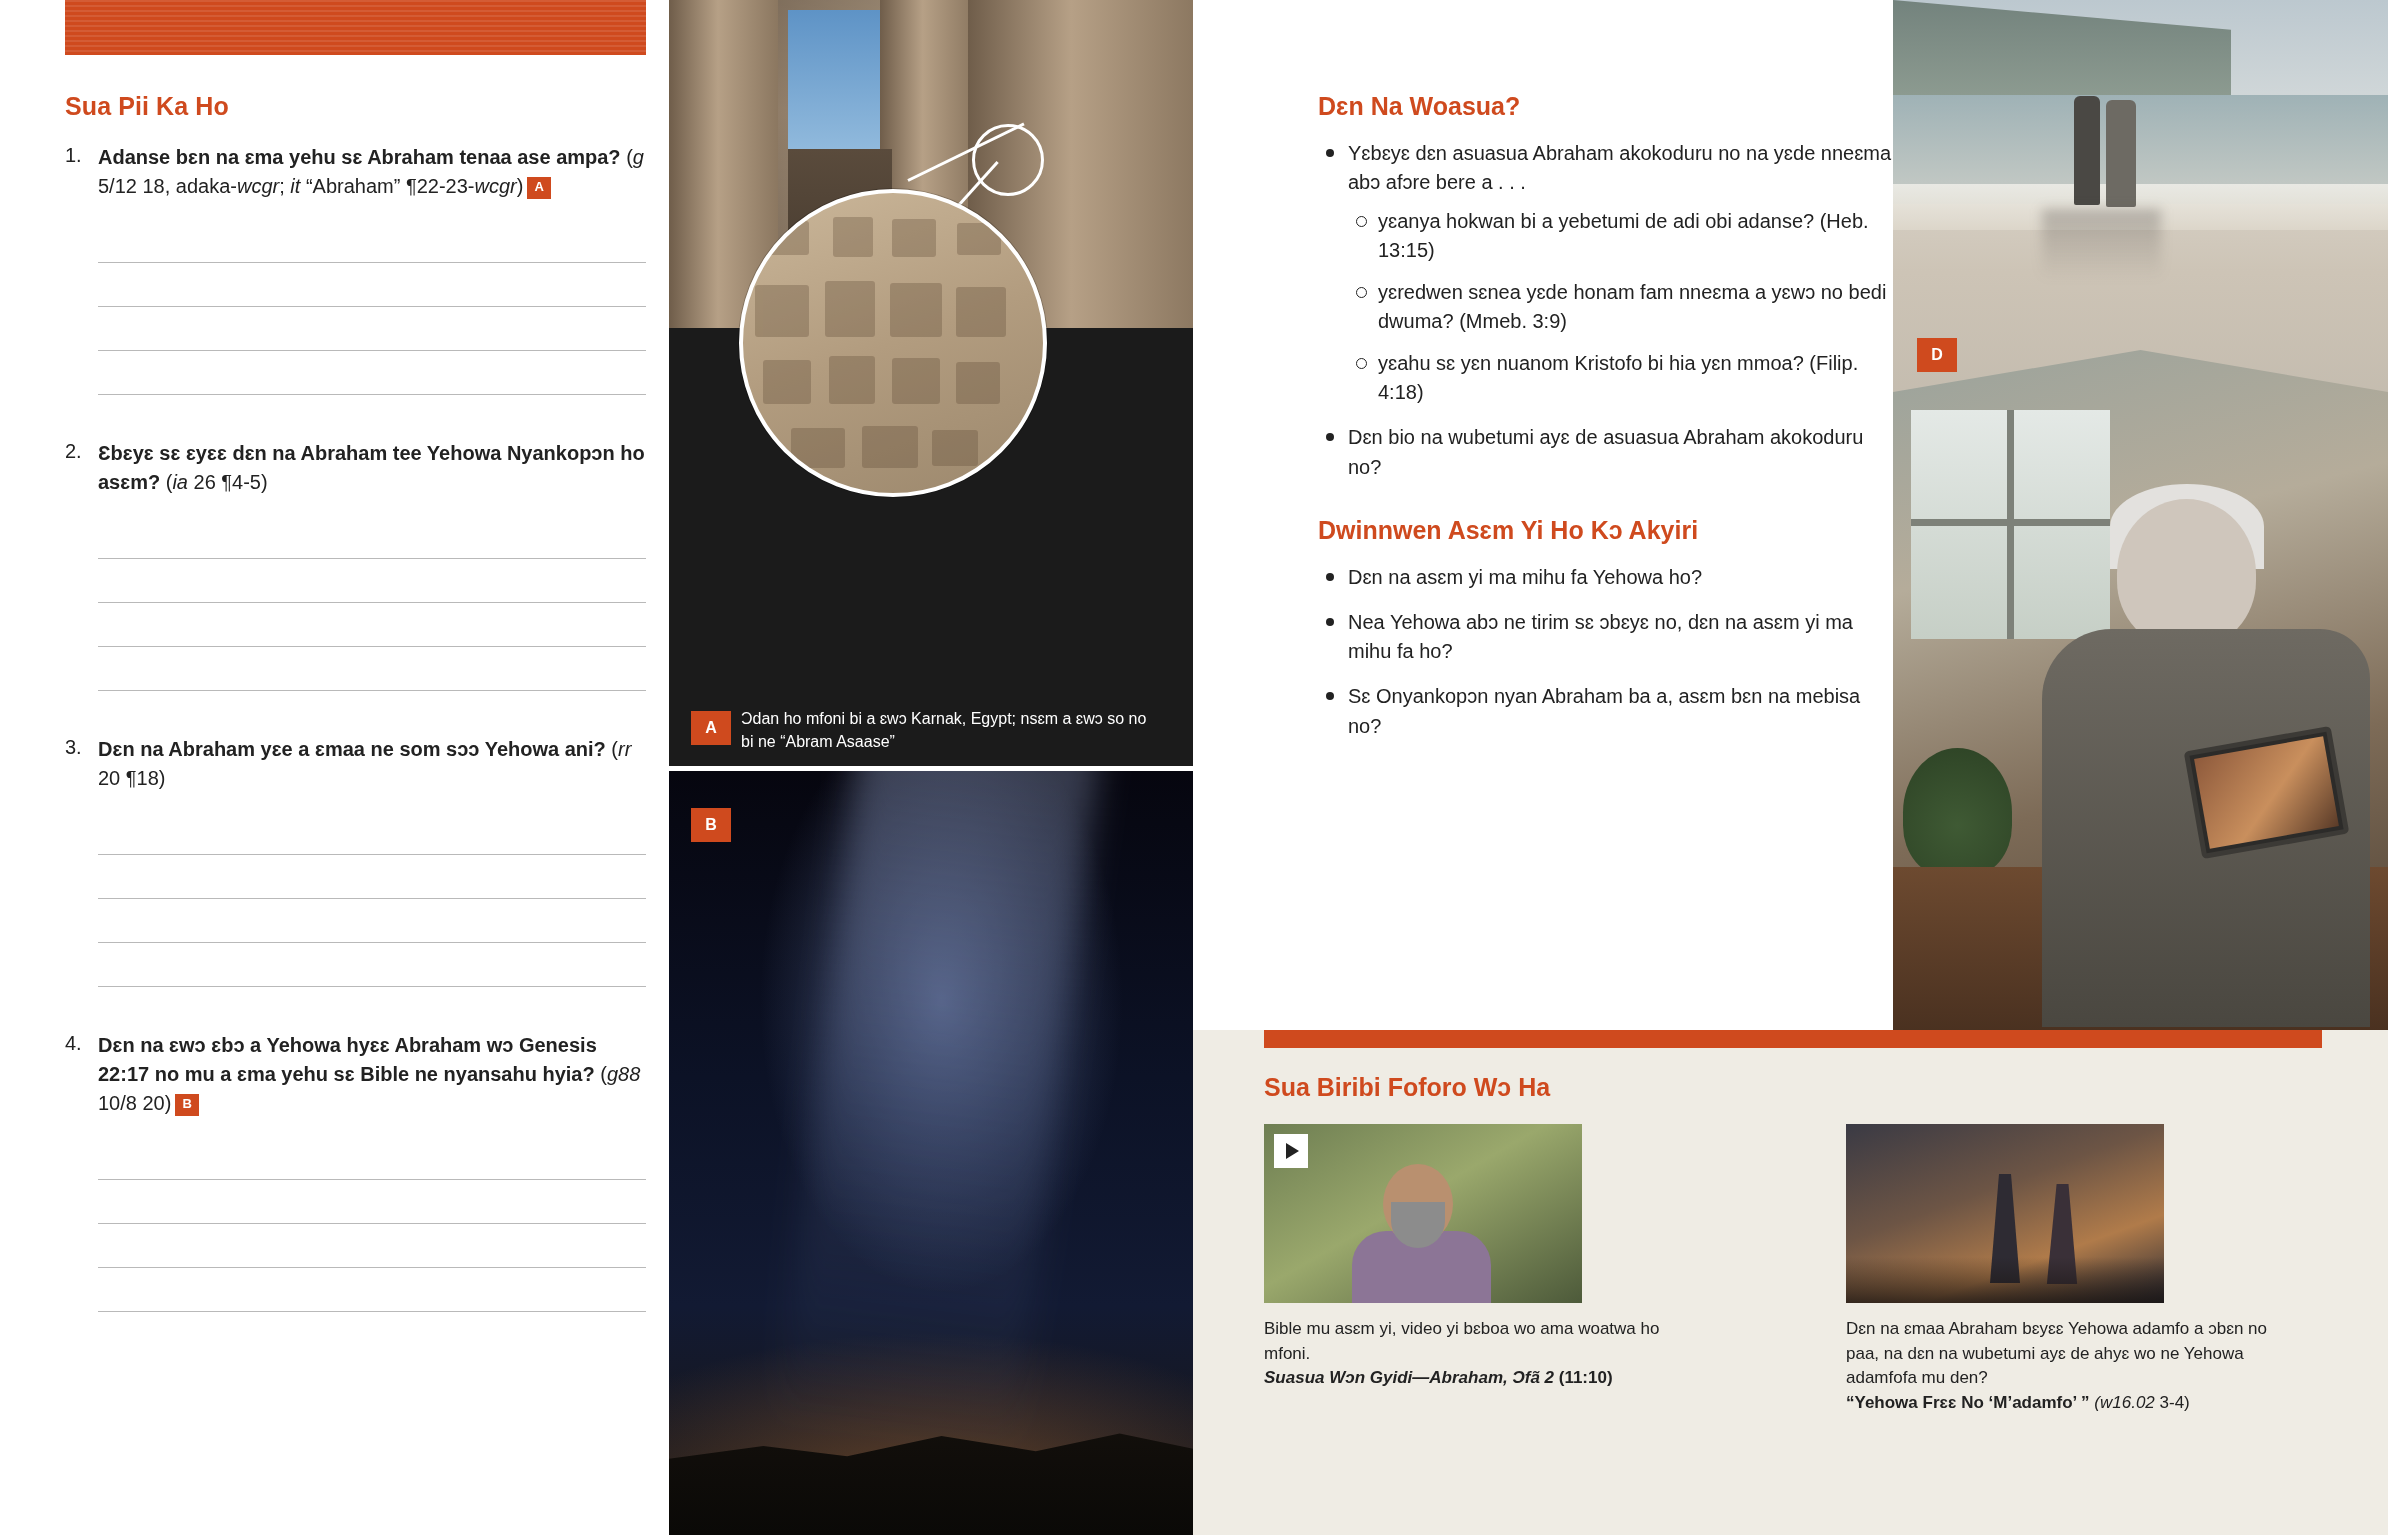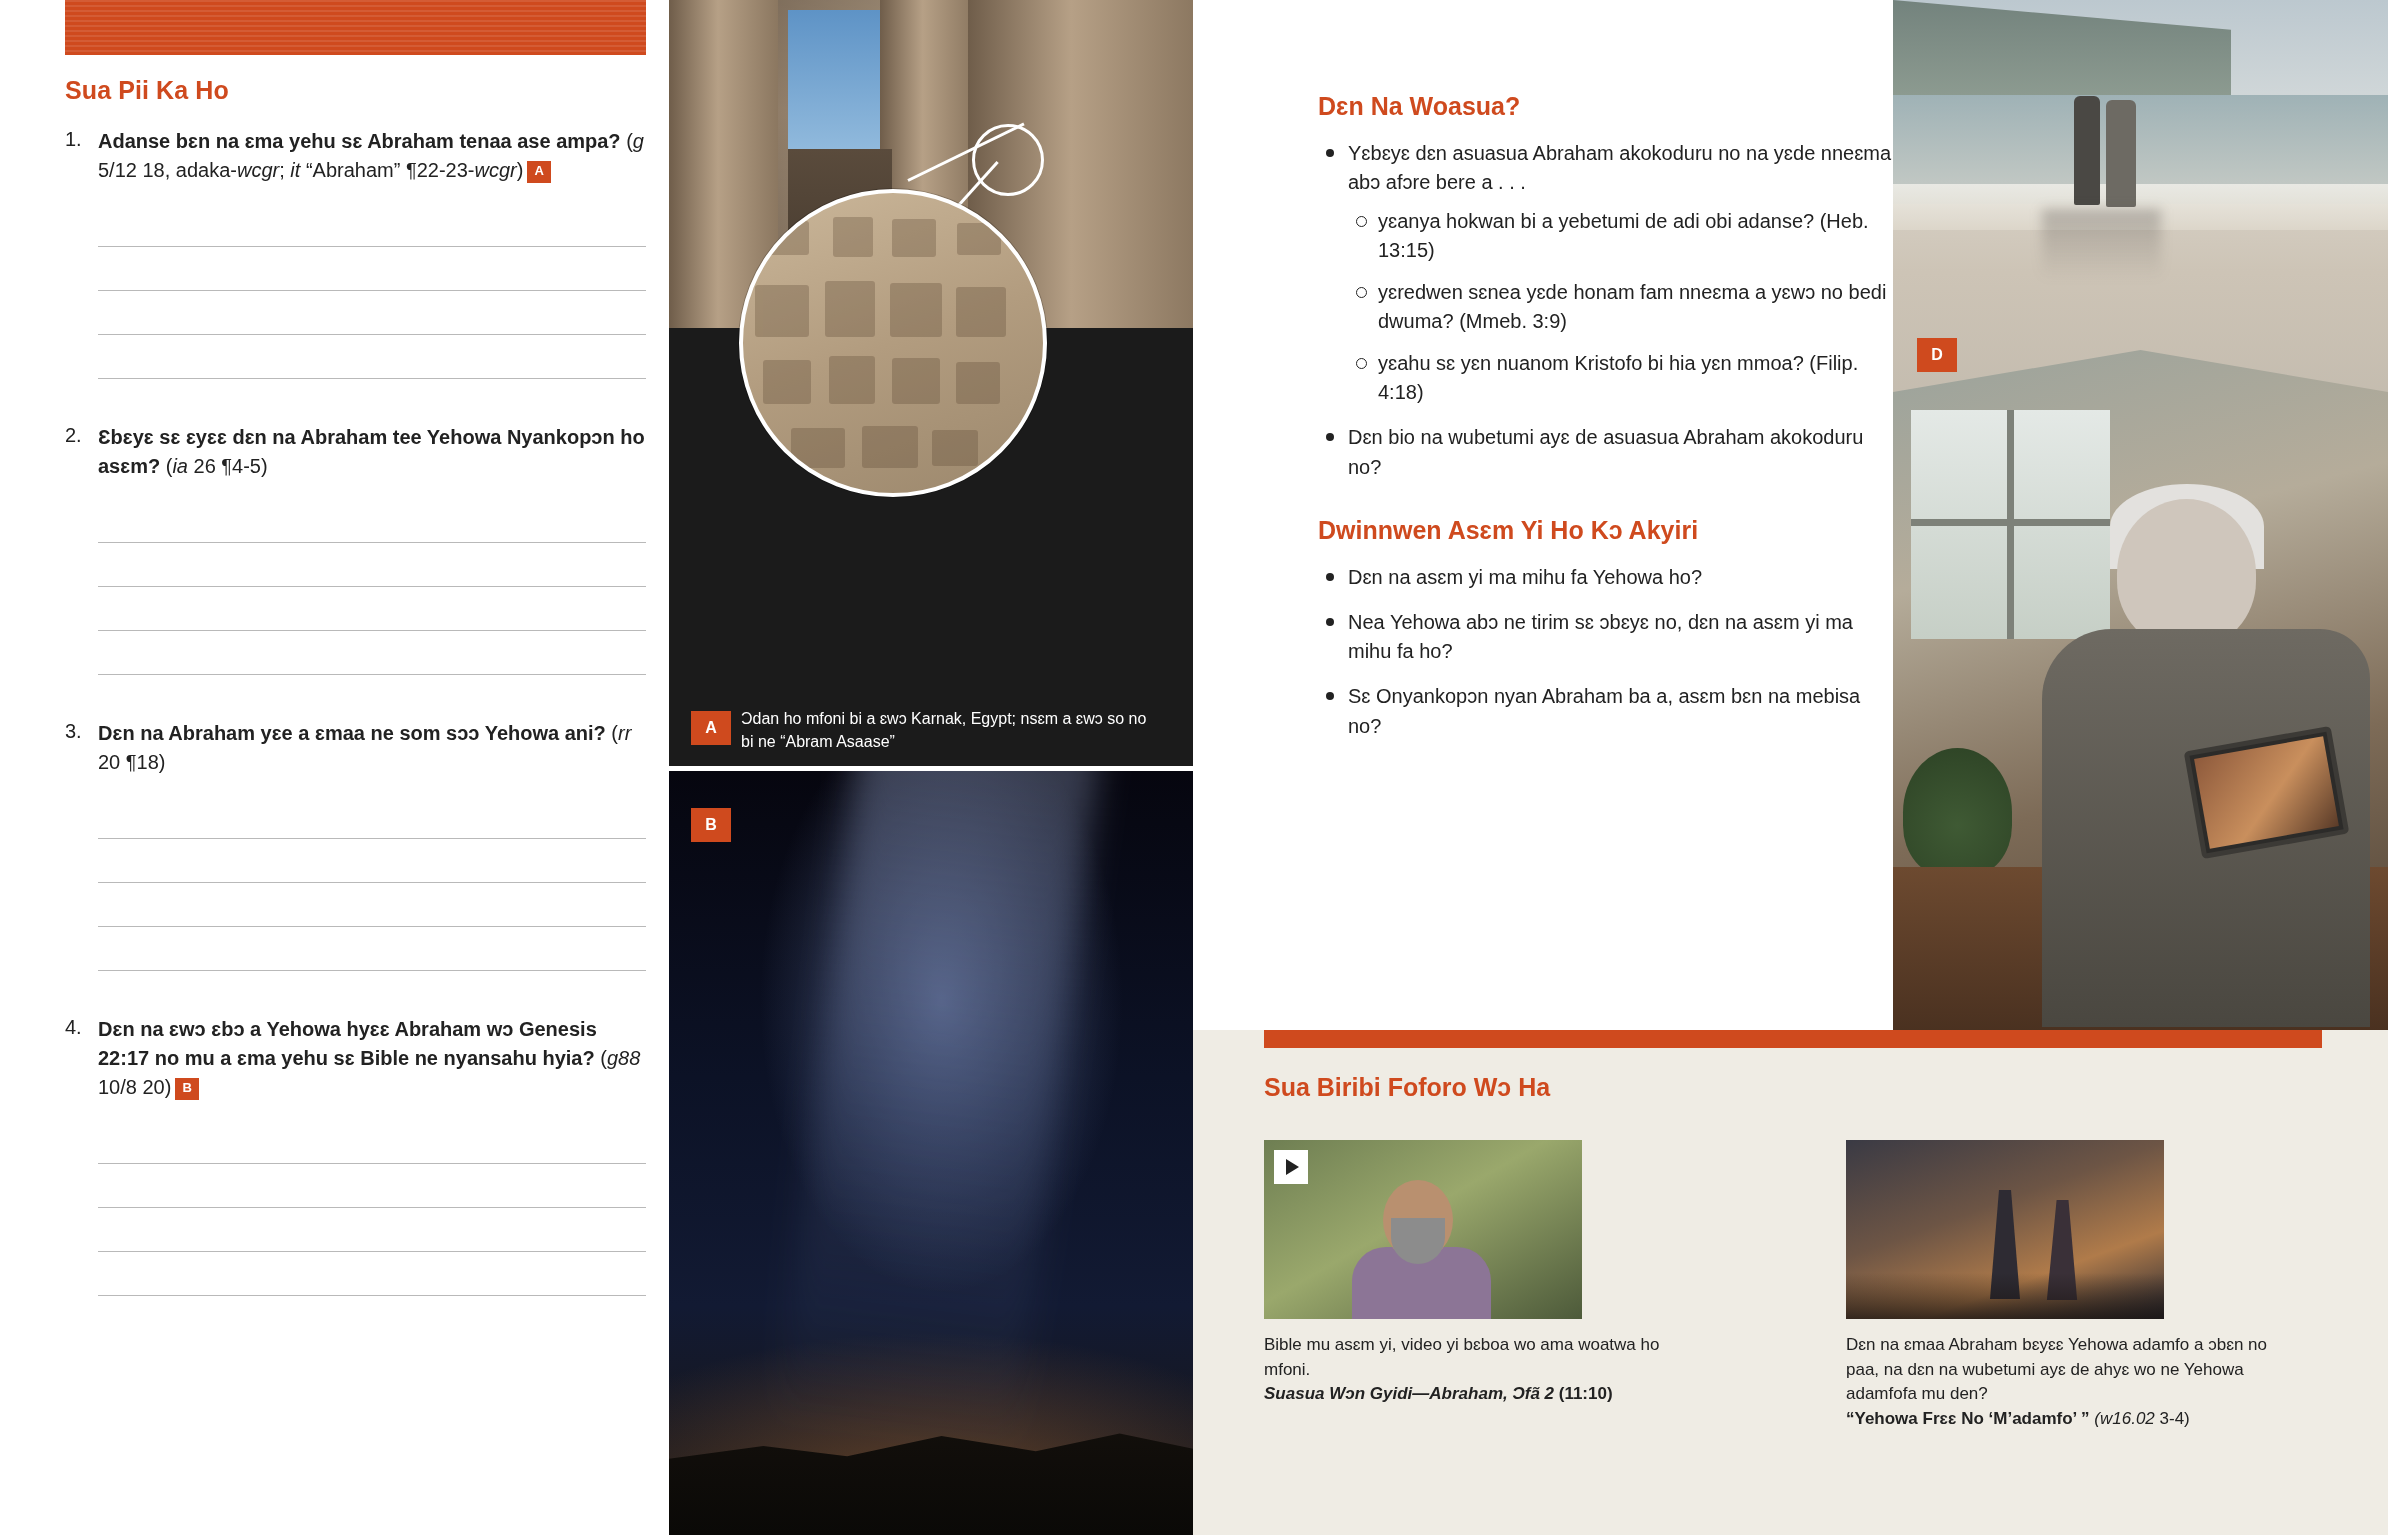--- a/index.html
+++ b/index.html
@@ -16,21 +16,21 @@
   
   .left-col {
     position:absolute; left:0; top:0; width:669px; height:1535px;
     background:#ffffff;
   }
   .orange-bar {
     position:absolute; left:65px; top:-10px; width:581px; height:65px;
     background:#cf4a1e;
     background-image: repeating-linear-gradient(180deg, rgba(255,255,255,0.10) 0px, rgba(255,255,255,0.10) 2px, rgba(0,0,0,0) 2px, rgba(0,0,0,0) 5px);
   }
-  .left-inner { position:absolute; left:65px; top:76px; width:581px; }
+  .left-inner { position:absolute; left:65px; top:92px; width:581px; }
   .sec-title {
     color:#cf4a1e; font-size:25px; font-weight:bold; margin:0 0 22px 0;
     letter-spacing:0.1px;
   }
   .q-item { display:flex; margin-bottom:6px; }
   .q-num { width:33px; font-size:20px; color:#222; flex:0 0 33px; padding-top:1px; }
   .q-body { flex:1 1 auto; }
   .q-text { font-size:20px; line-height:1.45; color:#222; }
   .q-text b { font-weight:bold; }
   .q-text i { font-style:italic; }
@@ -221,21 +221,21 @@
     position:absolute; left:1193px; top:1030px; width:1195px; height:505px;
     background:#efece4;
   }
   .bottom-bar {
     position:absolute; left:1264px; top:1030px; width:1058px; height:18px;
     background:#cf4a1e;
   }
   .bottom-inner { position:absolute; left:1264px; top:1073px; width:1058px; }
   .bot-title { color:#cf4a1e; font-size:25px; font-weight:bold; margin:0 0 22px 0; }
   .media-row { display:flex; gap:159px; }
-  .media-item { width:423px;margin-top:16px; }
+  .media-item { width:423px; }
   .thumb {
     position:relative; width:318px; height:179px; overflow:hidden;
     background:linear-gradient(150deg,#6e7e52,#9aa86c 45%,#4d5a3a);
   }
   .thumb.video2 {
     background:linear-gradient(160deg,#3a3a44 0%, #6d5545 40%, #b07b4a 70%, #2a2a33 100%);
   }
   .play-btn {
     position:absolute; left:10px; top:10px; width:34px; height:34px;
     background:#fff; display:flex; align-items:center; justify-content:center;

